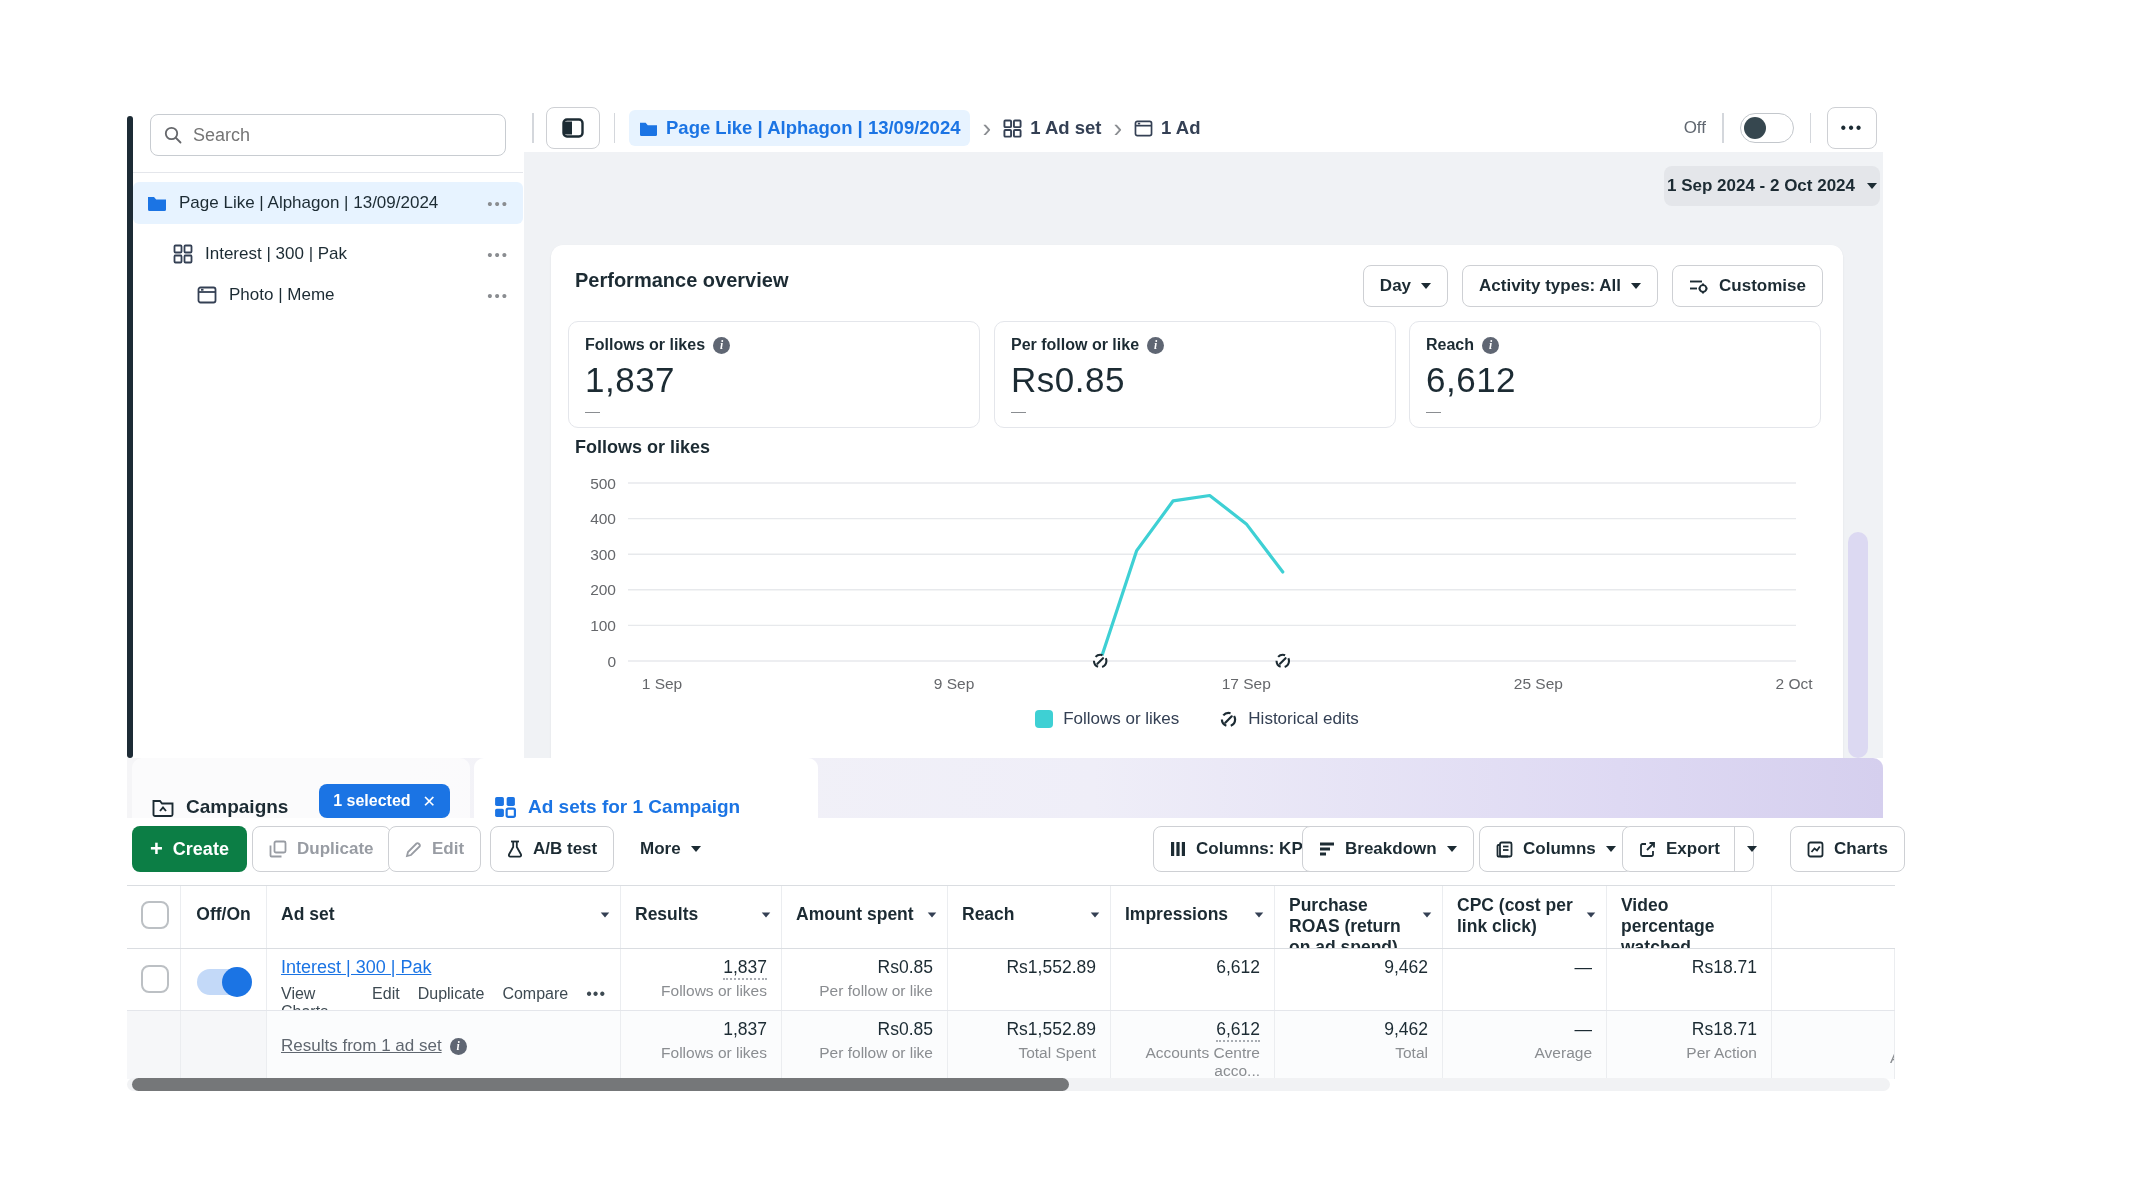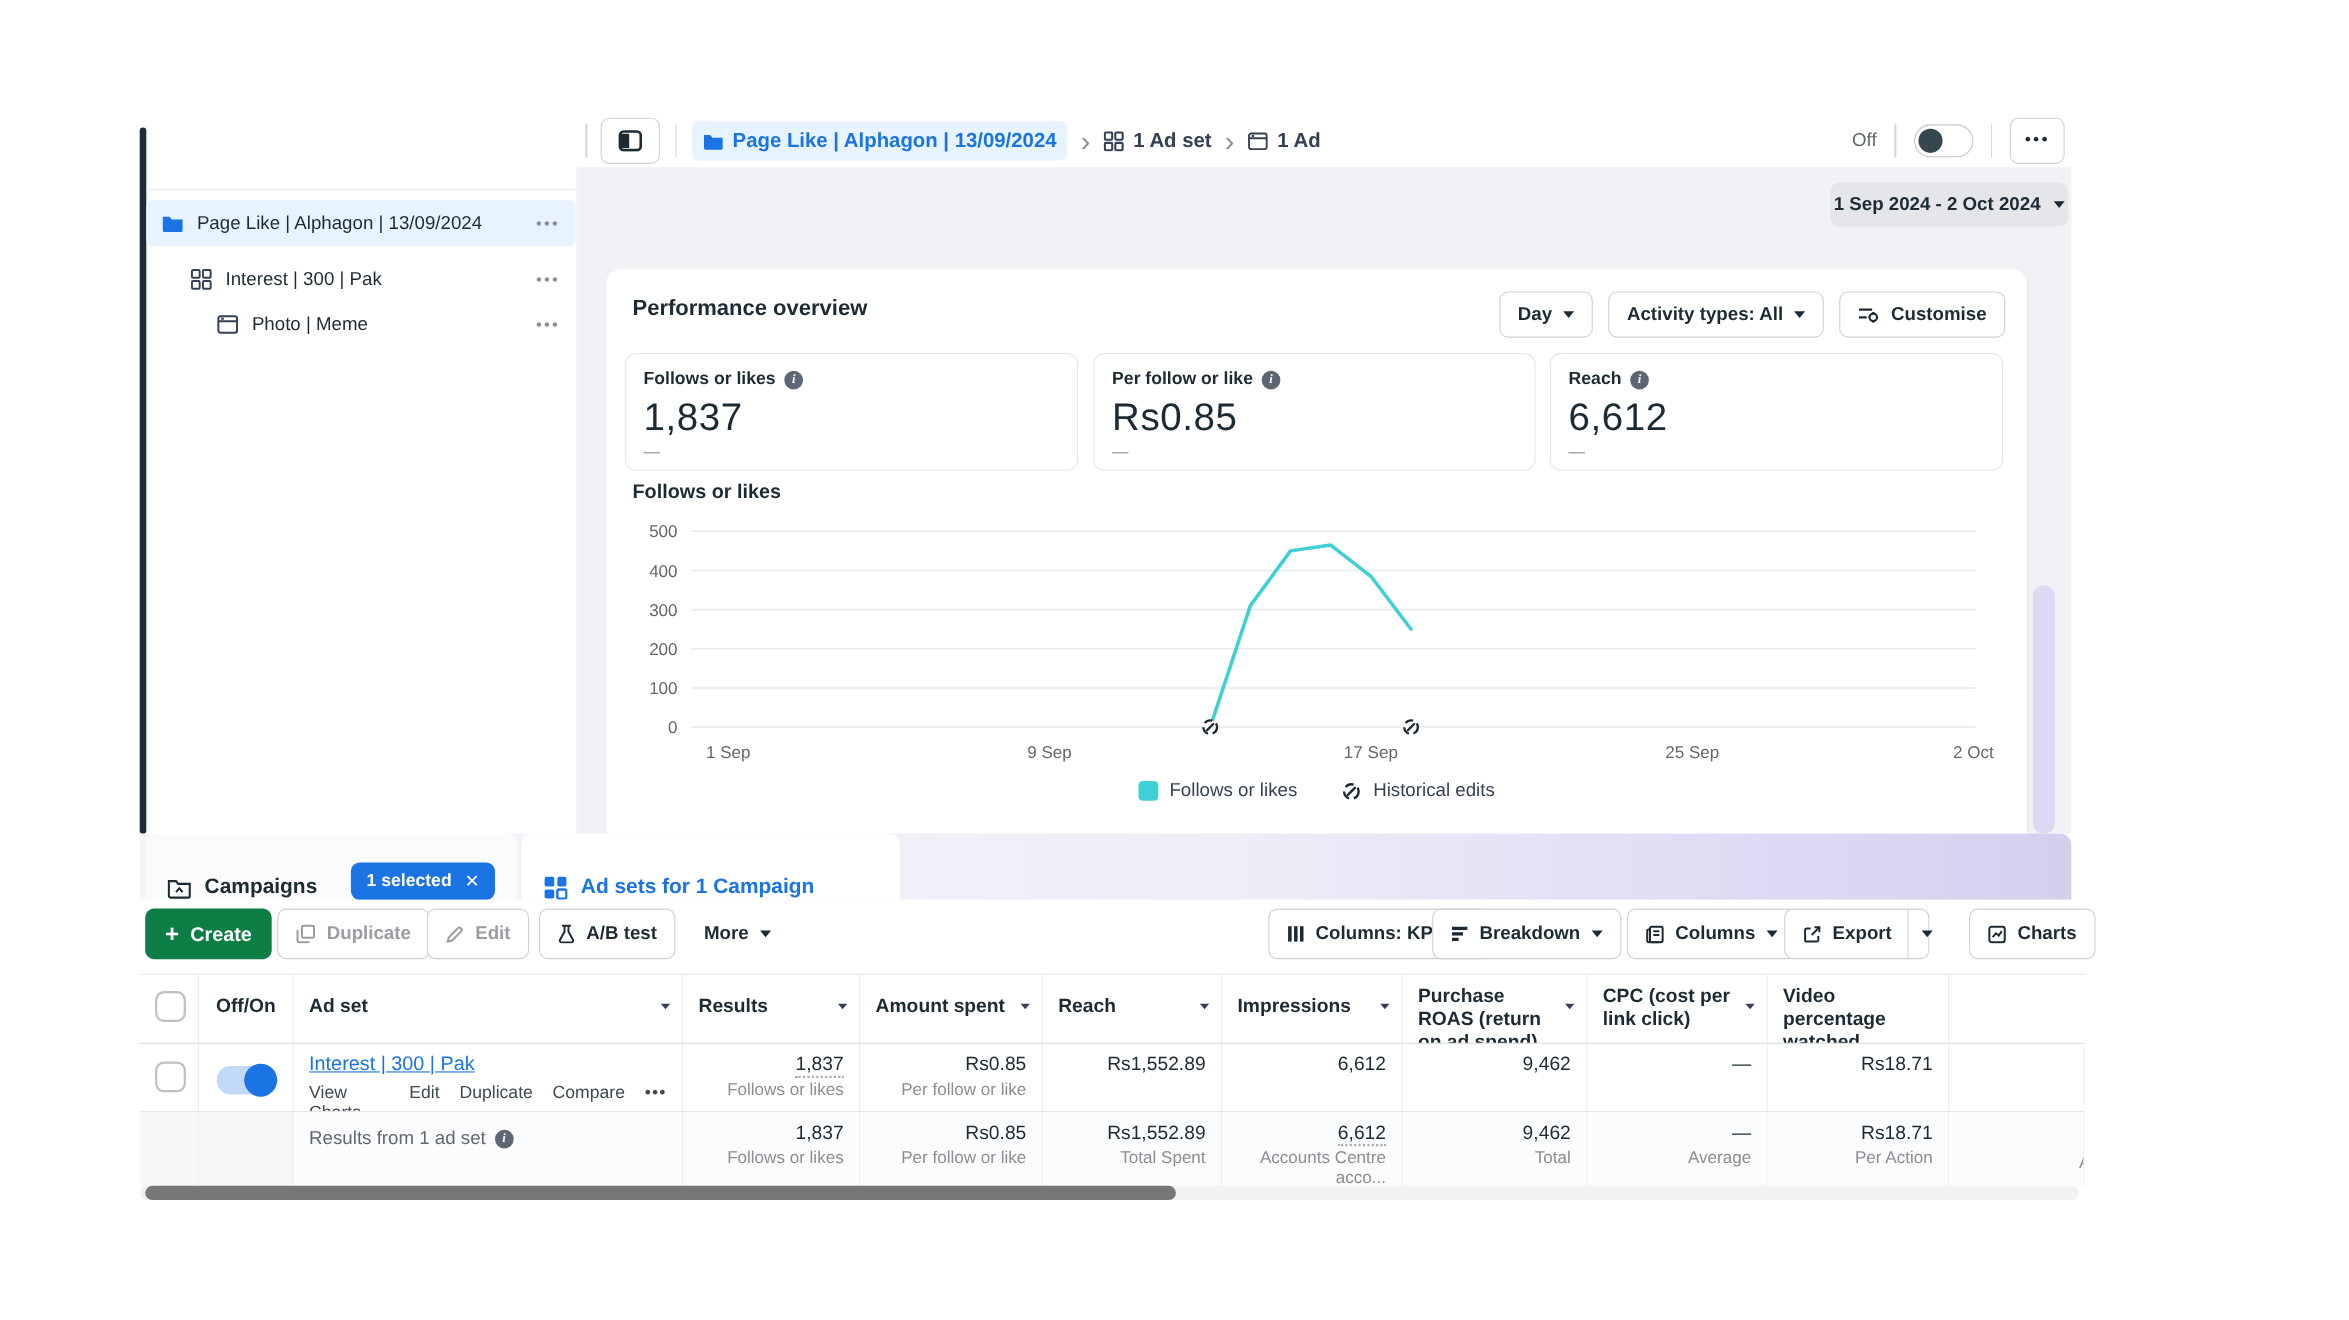--- a/index.html
+++ b/index.html
@@ -88,33 +88,42 @@
   .brow .cell { height:61px; padding:8px 14px; }
   .srow .cell { height:68px; padding:8px 14px; background:#fbfcfd; }
   .num { text-align:right; font-size:17.5px; }
   .sub { font-size:15.5px; color:#8a8d91; margin-top:4px; }
   .dotted { border-bottom:2px dotted #a9adb3; padding-bottom:1px; }
   .checkbox { width:28px; height:28px; border:2px solid #bcc0c4; border-radius:8px; background:#fff; margin:8px auto 0; }
   .toggle-on { width:54px; height:26px; border-radius:14px; background:#c3d9f8; position:relative; margin:12px auto 0; }
   .toggle-on .knob { position:absolute; right:-1px; top:-2px; width:30px; height:30px; border-radius:50%; background:#1b74e4; }
   .adset-link { color:#1b74e4; font-size:18px; }
   .row-actions { display:flex; gap:18px; font-size:16px; color:#3e4a52; margin-top:7px; }
-  .sum-label { font-size:17px; color:#606770; display:flex; gap:8px; align-items:center; margin-top:6px;}
+  .sum-label { font-size:17px; color:#606770; display:flex; gap:8px; align-items:center; margin-top:17px;text-decoration:underline;}
   .hscroll-track { left:127px; top:1078px; width:1763px; height:13px; border-radius:7px; background:#f1f2f4; }
   .hscroll-thumb { left:132px; top:1078px; width:937px; height:13px; border-radius:7px; background:#757779; }
 
   svg.ic { display:block; }
 </style>
 </head>
 <body>
 
 <div class="stage">
 
   <div class="abs side-rail"></div>
 
+  <div class="abs search-box">
+    <span>
+      <svg class="ic" width="20" height="20" viewBox="0 0 20 20">
+          <circle cx="8.5" cy="8.5" r="5.7" fill="none" stroke="#65676b" stroke-width="1.8"></circle>
+          <line x1="13" y1="13" x2="17.5" y2="17.5" stroke="#65676b" stroke-width="1.8" stroke-linecap="round"></line>
+        </svg>
+    </span>
+    <input type="text" placeholder="Search" style="">
+  </div>
   <div class="abs side-divider"></div>
 
   <div class="abs side-item selected" style="top:182px;">
     <span>
       <svg class="ic" width="20" height="18" viewBox="0 0 20 18">
           <path d="M1 3 h6 l2.2 2.5 H19 v10 a1.5 1.5 0 0 1-1.5 1.5 h-15 A1.5 1.5 0 0 1 1 15.5 Z" fill="#1b74e4"></path>
         </svg>
     </span>
     <span>Page Like | Alphagon | 13/09/2024</span>
     <span class="dots">•••</span>

